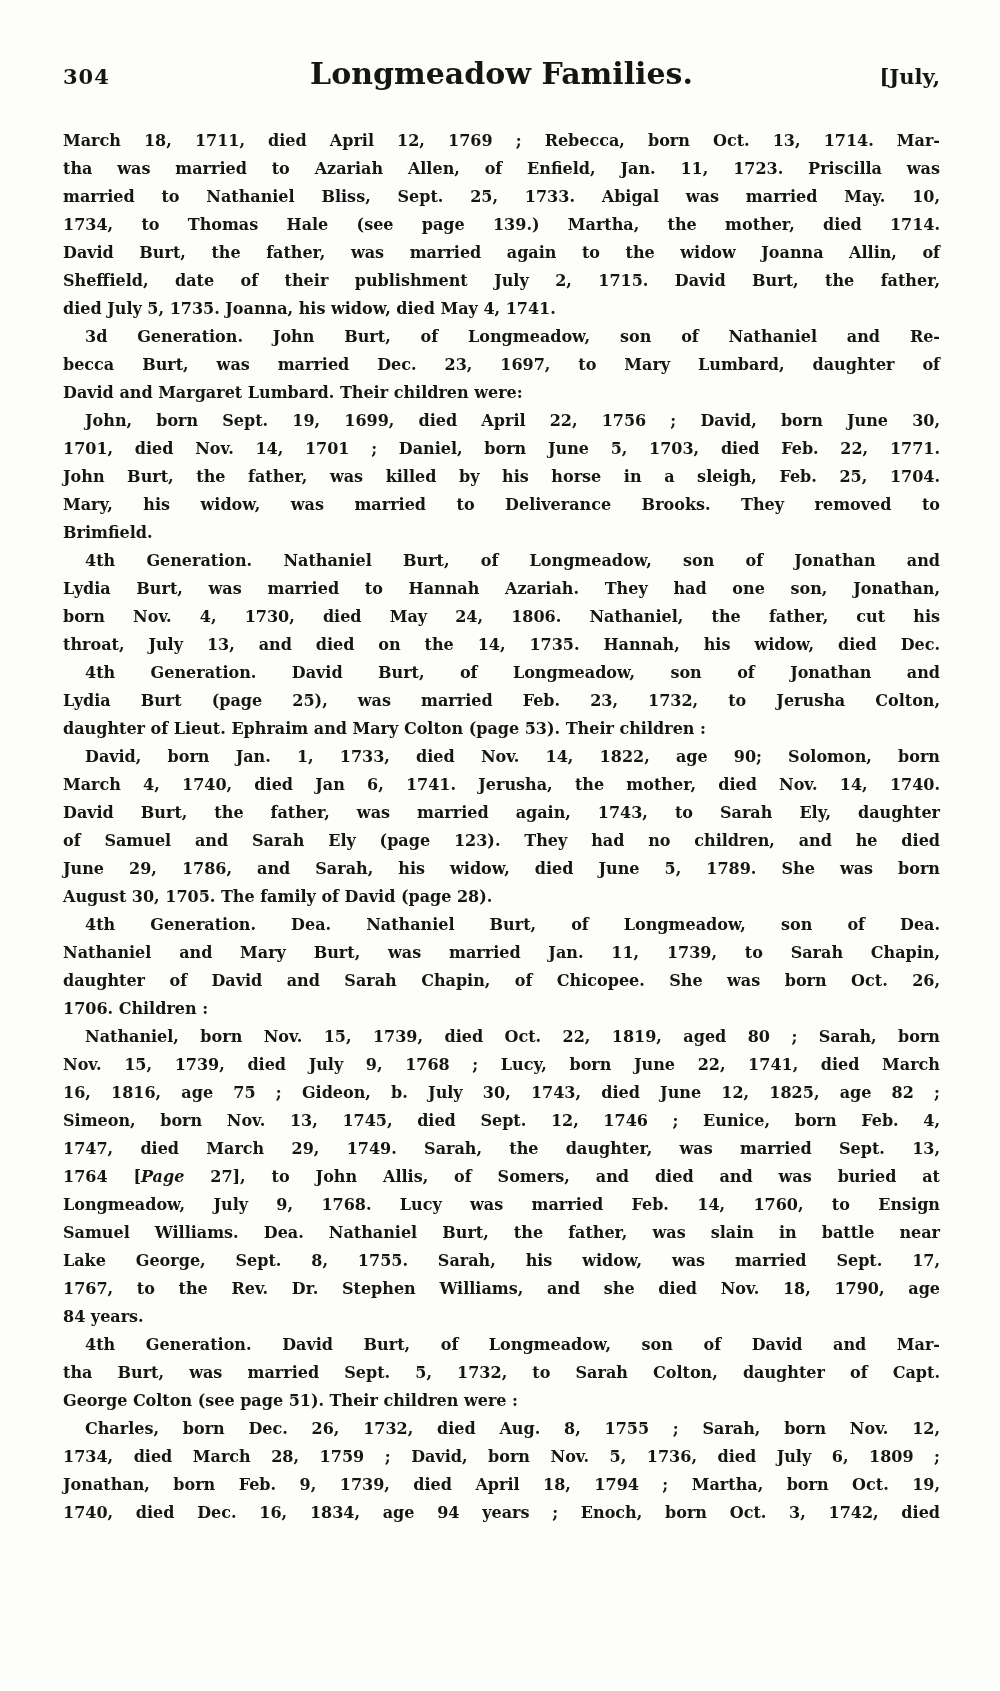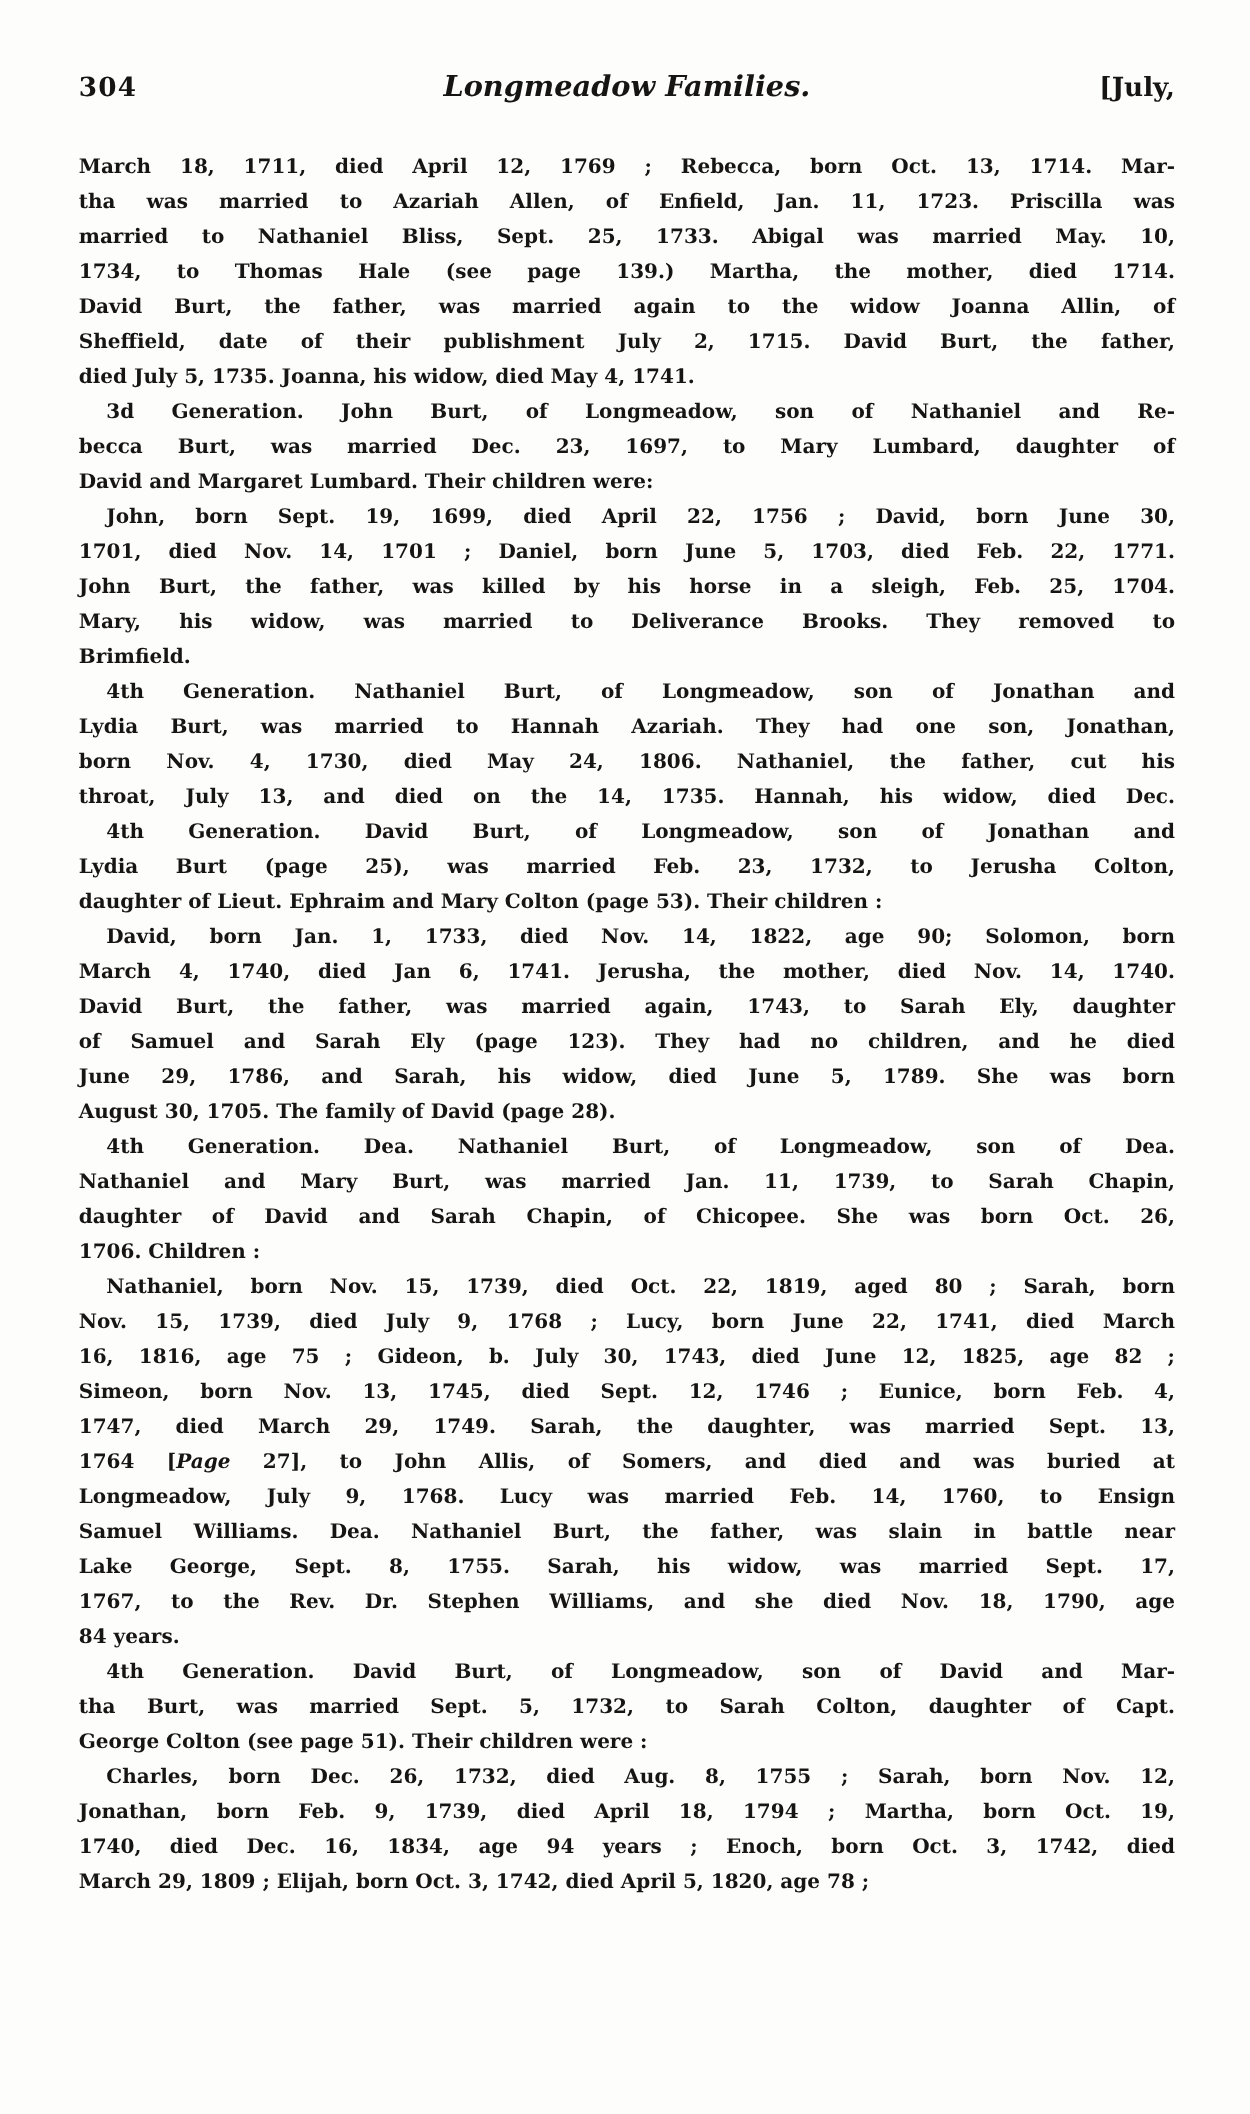--- a/index.html
+++ b/index.html
@@ -21,21 +21,21 @@
   }
   .header {
     display: grid;
     grid-template-columns: 1fr auto 1fr;
     align-items: baseline;
     width: 877px;
     font-size: 21px;
     margin-bottom: 36px;
   }
   .pgnum { justify-self: start; letter-spacing: 1px; }
-  .title { justify-self: center; font-style: italic; font-size: 23px; }
+  .title { justify-self: center; font-size: 30px; }
   .issue { justify-self: end; }
   .body-text { width: 877px; }
   .paragraph { margin: 0; }
   .line {
     font-size: 16px;
     line-height: 28px;
     height: 28px;
     text-align: justify;
     text-align-last: justify;
     overflow: visible;
@@ -114,18 +114,18 @@
         <div class="line">1767, to the Rev. Dr. Stephen Williams, and she died Nov. 18, 1790, age</div>
         <div class="line para-end">84 years.</div>
       </div>
       <div class="paragraph indent">
         <div class="line first">4th Generation. David Burt, of Longmeadow, son of David and Mar-</div>
         <div class="line">tha Burt, was married Sept. 5, 1732, to Sarah Colton, daughter of Capt.</div>
         <div class="line para-end">George Colton (see page 51). Their children were :</div>
       </div>
       <div class="paragraph indent">
         <div class="line first">Charles, born Dec. 26, 1732, died Aug. 8, 1755 ; Sarah, born Nov. 12,</div>
+        <div class="line">1734, died March 28, 1759 ; David, born Nov. 5, 1736, died July 6, 1809 ;</div>
         <div class="line">Jonathan, born Feb. 9, 1739, died April 18, 1794 ; Martha, born Oct. 19,</div>
         <div class="line">1740, died Dec. 16, 1834, age 94 years ; Enoch, born Oct. 3, 1742, died</div>
-        <div class="line para-end">March 29, 1809 ; Elijah, born Oct. 3, 1742, died April 5, 1820, age 78 ;</div>
       </div>
     </div>
 </div>
 
 </body></html>

